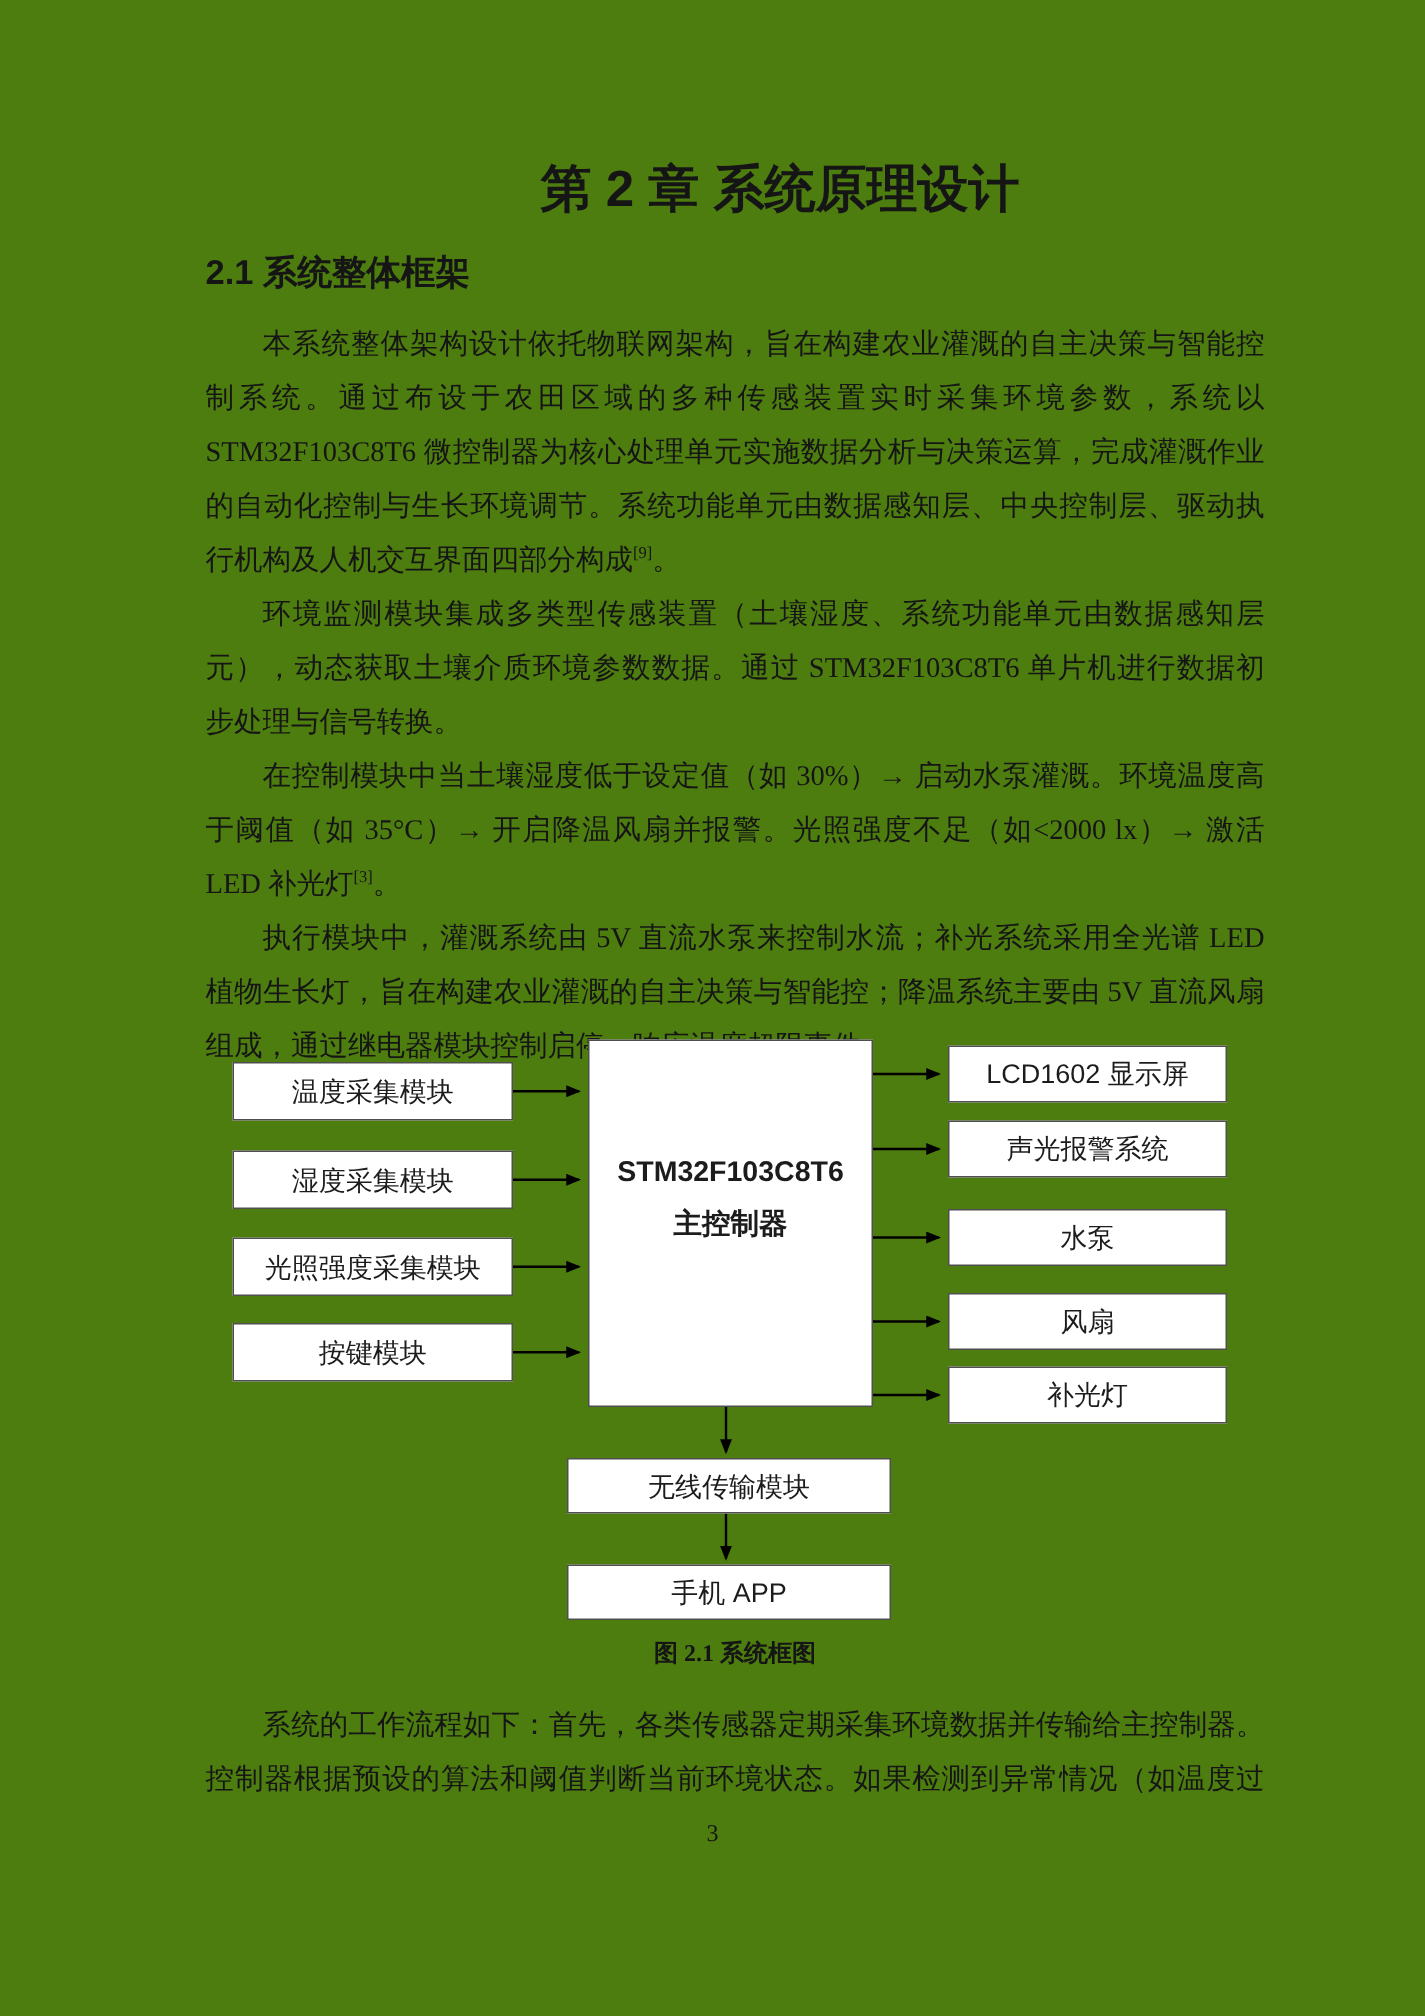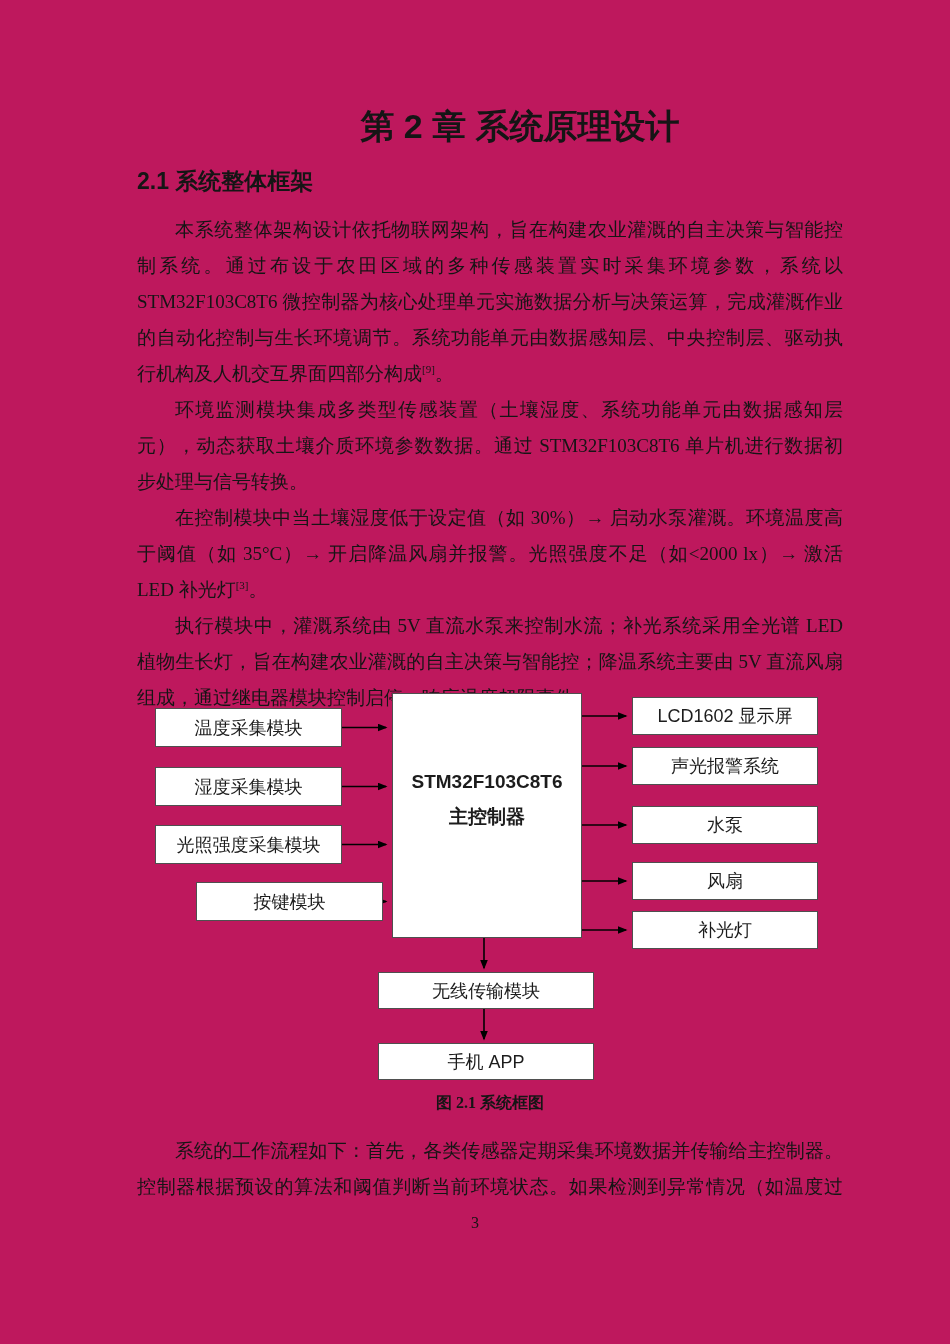--- a/index.html
+++ b/index.html
@@ -1,38 +1,38 @@
 <!DOCTYPE html>
 <html><head>
 <meta charset="utf-8">
 <style>
   html,body{margin:0;padding:0;background:#ffffff;}
   body{width:950px;height:1344px;font-family:"Liberation Serif","DejaVu Serif",serif;color:#151515;}
-  .page{position:relative;width:950px;height:1344px;background:#be185d;overflow:hidden;}
+  .page{position:relative;width:950px;height:1344px;background:#4d7c0f;overflow:hidden;}
 
   .chapter-title{position:absolute;top:104px;left:90px;width:860px;text-align:center;
     font-family:"Liberation Sans","DejaVu Sans",sans-serif;font-weight:bold;font-size:34px;line-height:44px;}
   .section-heading{position:absolute;top:166px;left:137px;
     font-family:"Liberation Sans","DejaVu Sans",sans-serif;font-weight:bold;font-size:23px;line-height:30px;}
 
   .bodyblock{position:absolute;left:137px;width:706px;font-size:19px;line-height:36px;}
   .bodyblock-1{top:212px;}
   .bodyblock-2{top:1133px;}
   .paragraph{margin:0;}
   .line{text-align:justify;}
   .line.stretch{text-align-last:justify;}
   .line.indent{text-indent:38px;}
   sup{font-size:11px;line-height:0;vertical-align:super;}
 
   .diagram{position:absolute;top:692px;left:0;width:950px;height:392px;
     font-family:"Liberation Sans","DejaVu Sans",sans-serif;font-size:18px;color:#1c1c1c;padding-left:24px;}
   .dbox{position:absolute;border:1.5px solid #4f4f4f;background:#fff;display:flex;
     align-items:center;justify-content:center;text-align:center;box-sizing:border-box;}
   .lbox{left:155px;width:187px;height:39px;}
-  .lbox-0{top:16px;} .lbox-1{top:75px;} .lbox-2{top:133px;} .lbox-3{top:190px;margin-left:41px;}
+  .lbox-0{top:16px;} .lbox-1{top:75px;} .lbox-2{top:133px;} .lbox-3{top:190px;}
   .rbox{left:632px;width:186px;height:38px;}
   .rbox-0{top:5px;} .rbox-1{top:55px;} .rbox-2{top:114px;} .rbox-3{top:170px;} .rbox-4{top:219px;}
   .cbox{left:392px;top:1px;width:190px;height:245px;flex-direction:column;font-weight:bold;font-size:19px;line-height:35px;padding-bottom:34px;}
   .bbox{left:378px;width:216px;height:37px;align-items:center;}
   .bbox-0{top:280px;} .bbox-1{top:351px;}
   .arrows{position:absolute;top:0;left:0;width:950px;height:392px;}
 
   .figure-caption{position:absolute;top:1092px;left:137px;width:706px;text-align:center;
     font-weight:bold;font-size:16px;line-height:22px;}
   .page-number{position:absolute;top:1214px;left:0;width:950px;text-align:center;font-size:16px;}

